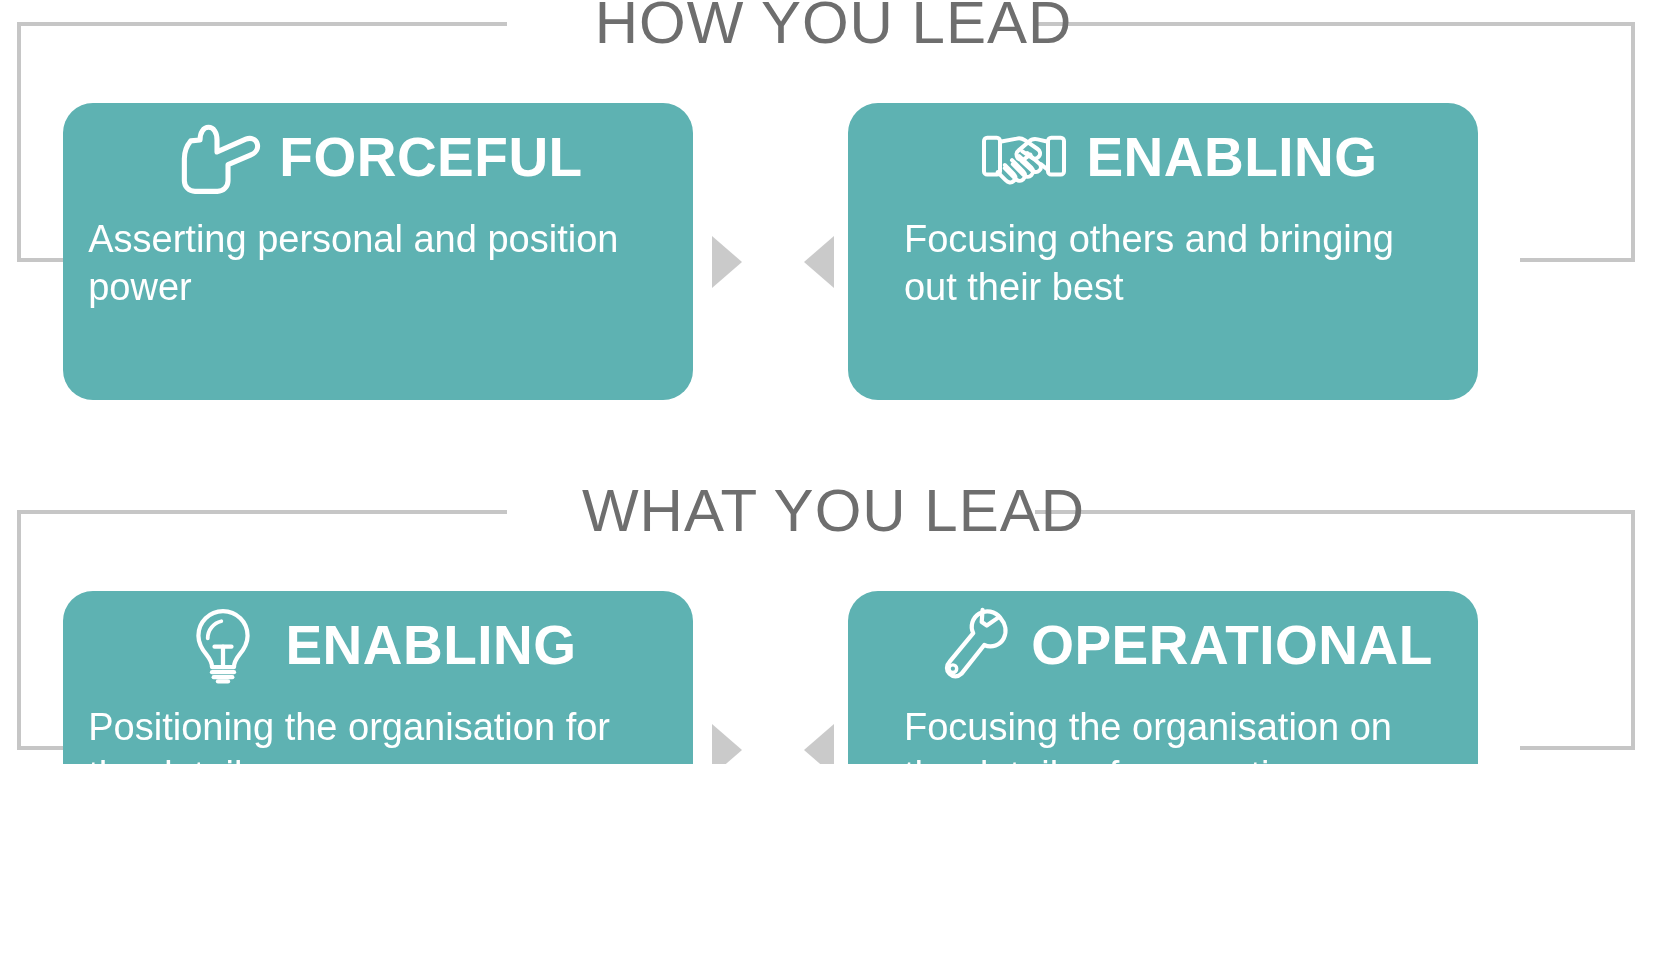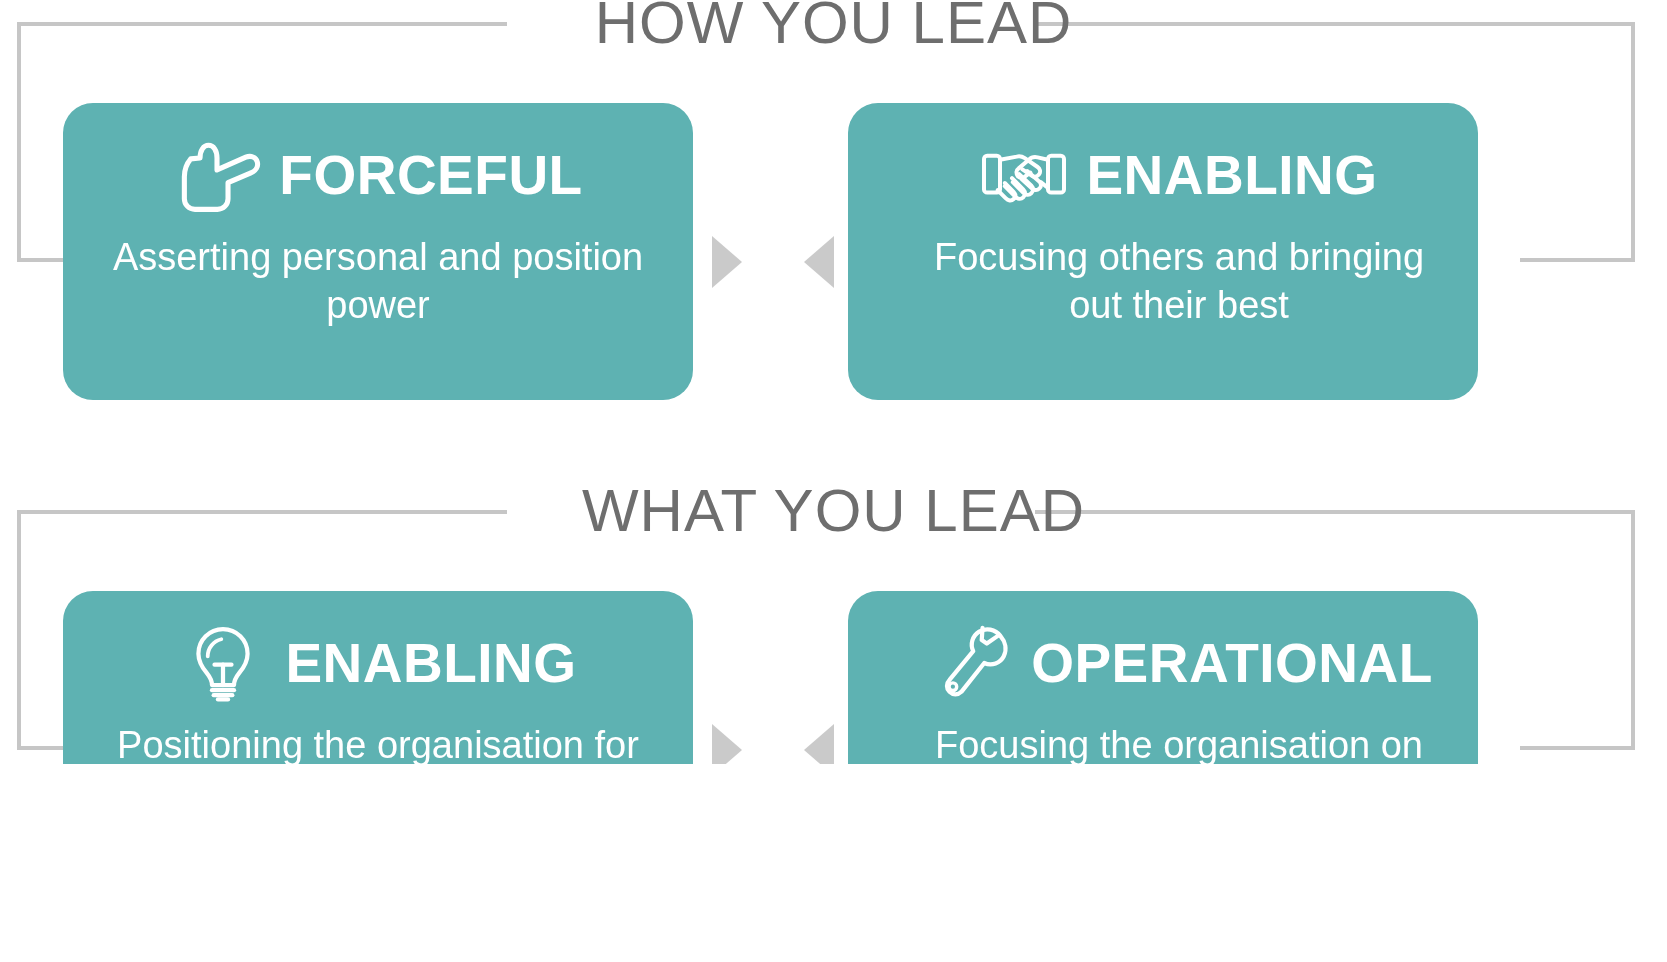--- a/index.html
+++ b/index.html
@@ -103,21 +103,21 @@
     padding: 0;
   }
   .card-left  { left: 63px; }
   .card-right { left: 848px; padding-left: 32px; }
 
   .card-head {
     display: flex;
     flex-direction: row;
     align-items: center;
     justify-content: center;
-    margin-top: 34px;
+    margin-top: 16px;
     height: 76px;
     width: 100%;
     gap: 18px;
   }
   .card-icon {
     display: block;
     flex: 0 0 auto;
     width: 88px;
     height: 78px;
   }
@@ -133,21 +133,21 @@
     letter-spacing: 0.5px;
     line-height: 62px;
     white-space: nowrap;
   }
   .card-desc {
     margin-top: 20px;
     font-size: 38px;
     font-weight: 400;
     color: #ffffff;
     line-height: 48px;
-    text-align: center;
+    text-align: left;
     width: 92%;
   }
 
   
   .arrow {
     position: absolute;
     width: 0;
     height: 0;
     top: 236px;
   }

